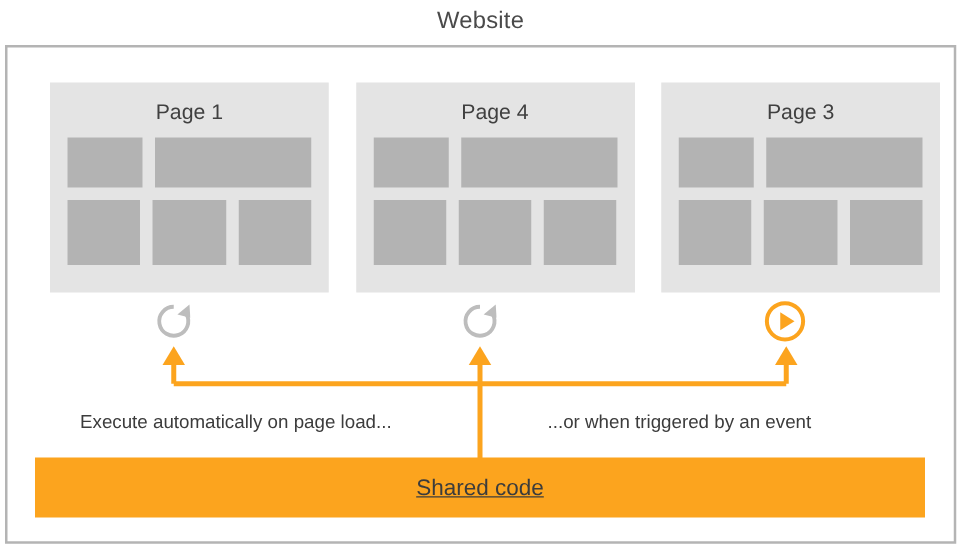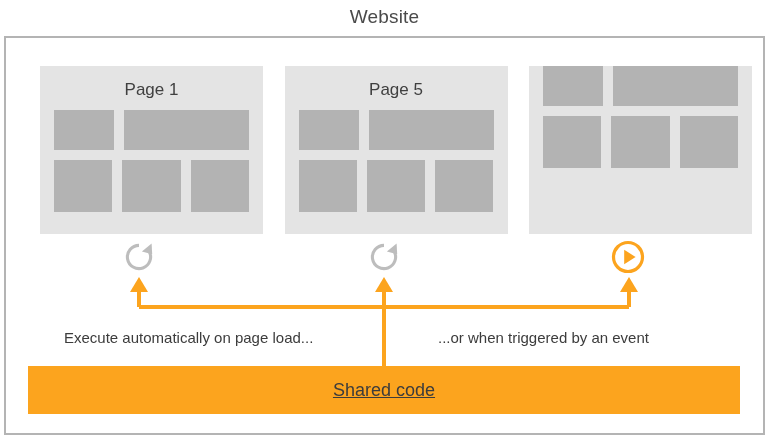--- a/index.html
+++ b/index.html
@@ -172,35 +172,36 @@
         </div>
         <div class="page-row">
           <div class="blk blk-third"></div>
           <div class="blk blk-third"></div>
           <div class="blk blk-third"></div>
         </div>
       </div>
     </div>
 
     <div class="page-card">
-      <div class="page-card-title">Page 5</div>
+      <div class="page-card-title">Page 4</div>
       <div class="page-rows">
         <div class="page-row">
           <div class="blk blk-sm"></div>
           <div class="blk blk-wide"></div>
         </div>
         <div class="page-row">
           <div class="blk blk-third"></div>
           <div class="blk blk-third"></div>
           <div class="blk blk-third"></div>
         </div>
       </div>
     </div>
 
     <div class="page-card">
+      <div class="page-card-title">Page 3</div>
       <div class="page-rows">
         <div class="page-row">
           <div class="blk blk-sm"></div>
           <div class="blk blk-wide"></div>
         </div>
         <div class="page-row">
           <div class="blk blk-third"></div>
           <div class="blk blk-third"></div>
           <div class="blk blk-third"></div>
         </div>

